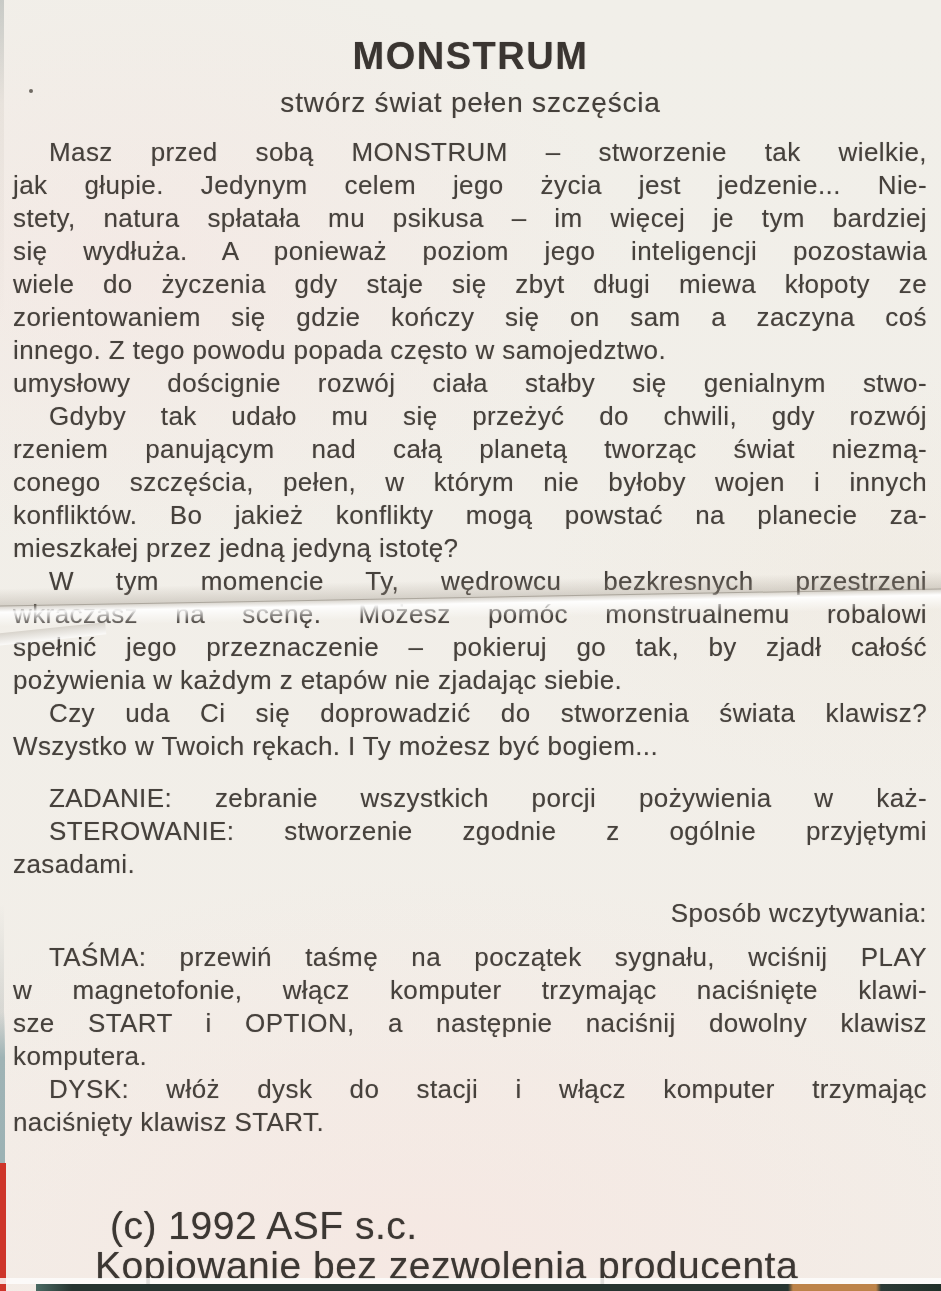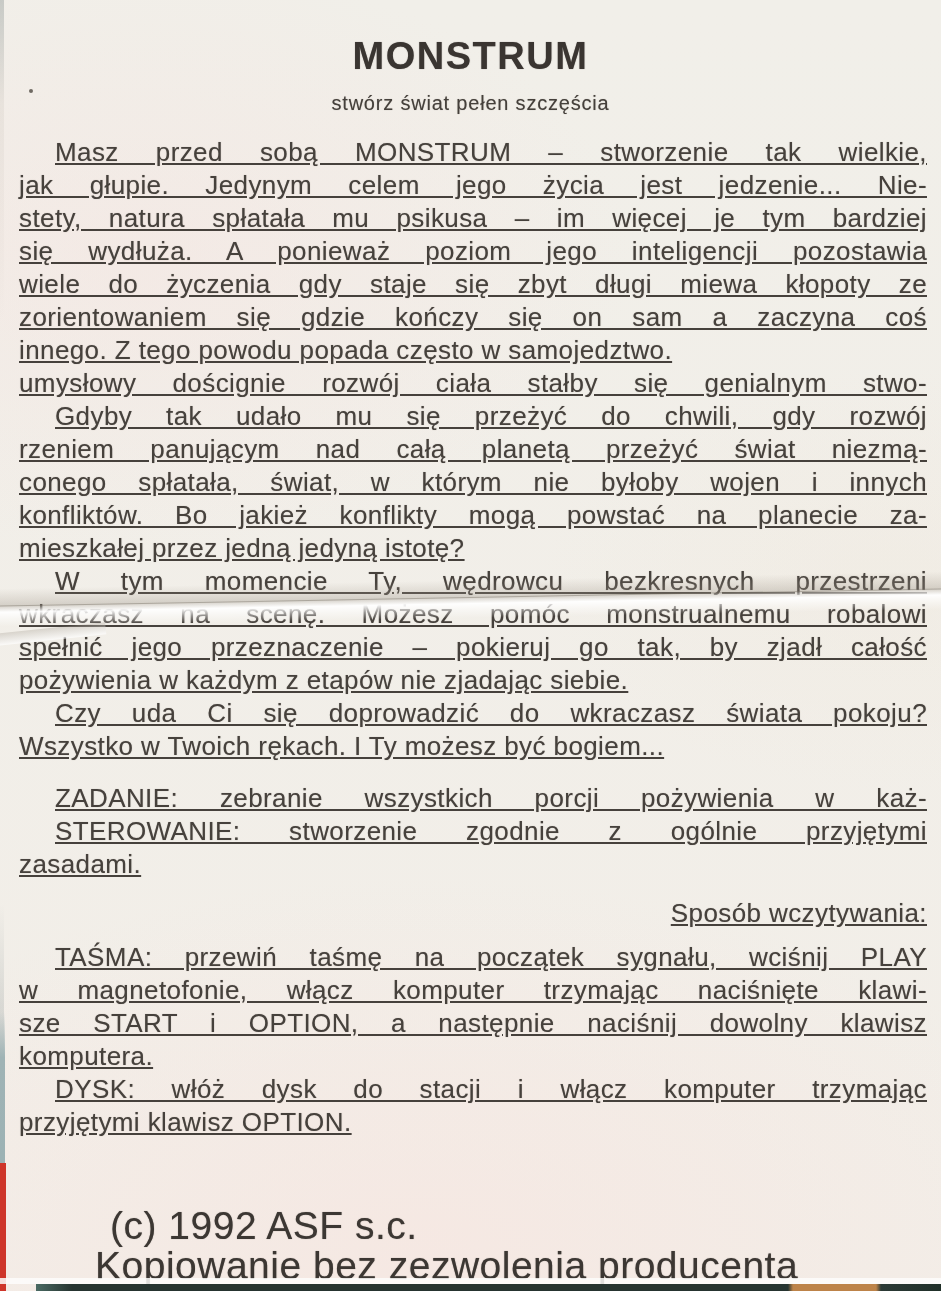--- a/index.html
+++ b/index.html
@@ -29,32 +29,31 @@
   .title {
     margin:36px 0 0 0;
     text-align:center;
     font-size:38px; line-height:40px; font-weight:700;
     letter-spacing:1.5px; color:#3a3531;
     text-shadow:0 0 1px rgba(58,53,49,0.55);
   }
   .subtitle {
     margin:10px 0 0 0;
     text-align:center;
-    font-size:20px; line-height:34px; font-weight:400;
+    font-size:28px; line-height:34px; font-weight:400;
     letter-spacing:0.8px; color:#45403b;
     text-shadow:0 0 1px rgba(68,63,58,0.4);
   }
 
   .body-text {
-    margin:16px 14px 0 19px;
+    margin:16px 14px 0 13px;
     font-size:26px; line-height:33px;
     letter-spacing:0.4px;
     color:#46413c;
     text-shadow:0 0 1px rgba(70,64,58,0.38);
-    text-decoration:underline;
   }
   .paragraph { margin:0; }
   .line { white-space:normal; }
   .line.just { text-align:justify; text-align-last:justify; }
   .line.indent { text-indent:36px;text-align:right; }
   [data-para="zadanie"]   { margin-top:19px; }
   [data-para="sposob"]    { margin-top:16px; }
   [data-para="tasma"]     { margin-top:11px; }
 
   .footer {
@@ -128,54 +127,54 @@
         <div class="line just">jak głupie. Jedynym celem jego życia jest jedzenie... Nie-</div>
         <div class="line just">stety, natura spłatała mu psikusa – im więcej je tym bardziej</div>
         <div class="line just">się wydłuża. A ponieważ poziom jego inteligencji pozostawia</div>
         <div class="line just">wiele do życzenia gdy staje się zbyt długi miewa kłopoty ze</div>
         <div class="line just">zorientowaniem się gdzie kończy się on sam a zaczyna coś</div>
         <div class="line">innego. Z tego powodu popada często w samojedztwo.</div>
       </div>
       <div class="paragraph" data-para="intro2">
         <div class="line just">umysłowy doścignie rozwój ciała stałby się genialnym stwo-</div>
         <div class="line just indent">Gdyby tak udało mu się przeżyć do chwili, gdy rozwój</div>
-        <div class="line just">rzeniem panującym nad całą planetą przeżyć świat niezmą-</div>
-        <div class="line just">conego spłatała, świat, w którym nie byłoby wojen i innych</div>
+        <div class="line just">rzeniem panującym nad całą planetą tworząc świat niezmą-</div>
+        <div class="line just">conego szczęścia, pełen, w którym nie byłoby wojen i innych</div>
         <div class="line just">konfliktów. Bo jakież konflikty mogą powstać na planecie za-</div>
         <div class="line">mieszkałej przez jedną jedyną istotę?</div>
       </div>
       <div class="paragraph" data-para="intro3">
         <div class="line just indent">W tym momencie Ty, wędrowcu bezkresnych przestrzeni</div>
         <div class="line just">wkraczasz na scenę. Możesz pomóc monstrualnemu robalowi</div>
         <div class="line just">spełnić jego przeznaczenie – pokieruj go tak, by zjadł całość</div>
         <div class="line">pożywienia w każdym z etapów nie zjadając siebie.</div>
       </div>
       <div class="paragraph" data-para="intro4">
-        <div class="line just indent">Czy uda Ci się doprowadzić do wkraczasz świata pokoju?</div>
+        <div class="line just indent">Czy uda Ci się doprowadzić do stworzenia świata klawisz?</div>
         <div class="line">Wszystko w Twoich rękach. I Ty możesz być bogiem...</div>
       </div>
       <div class="paragraph" data-para="zadanie">
         <div class="line just indent">ZADANIE: zebranie wszystkich porcji pożywienia w każ-</div>
       </div>
       <div class="paragraph" data-para="sterowanie">
         <div class="line just indent">STEROWANIE: stworzenie zgodnie z ogólnie przyjętymi</div>
         <div class="line">zasadami.</div>
       </div>
       <div class="paragraph" data-para="sposob">
         <div class="line indent">Sposób wczytywania:</div>
       </div>
       <div class="paragraph" data-para="tasma">
         <div class="line just indent">TAŚMA: przewiń taśmę na początek sygnału, wciśnij PLAY</div>
         <div class="line just">w magnetofonie, włącz komputer trzymając naciśnięte klawi-</div>
         <div class="line just">sze START i OPTION, a następnie naciśnij dowolny klawisz</div>
         <div class="line">komputera.</div>
       </div>
       <div class="paragraph" data-para="dysk">
         <div class="line just indent">DYSK: włóż dysk do stacji i włącz komputer trzymając</div>
-        <div class="line">przyjętymi klawisz OPTION.</div>
+        <div class="line">naciśnięty klawisz START.</div>
       </div>
     </div>
 
   <div class="footer">
     <div class="footer-line1">
       <span>(c) 1992 ASF s.c.</span>
     </div>
     <div class="footer-line2">Kopiowanie bez zezwolenia producenta zabronione.</div>
   </div>
 

